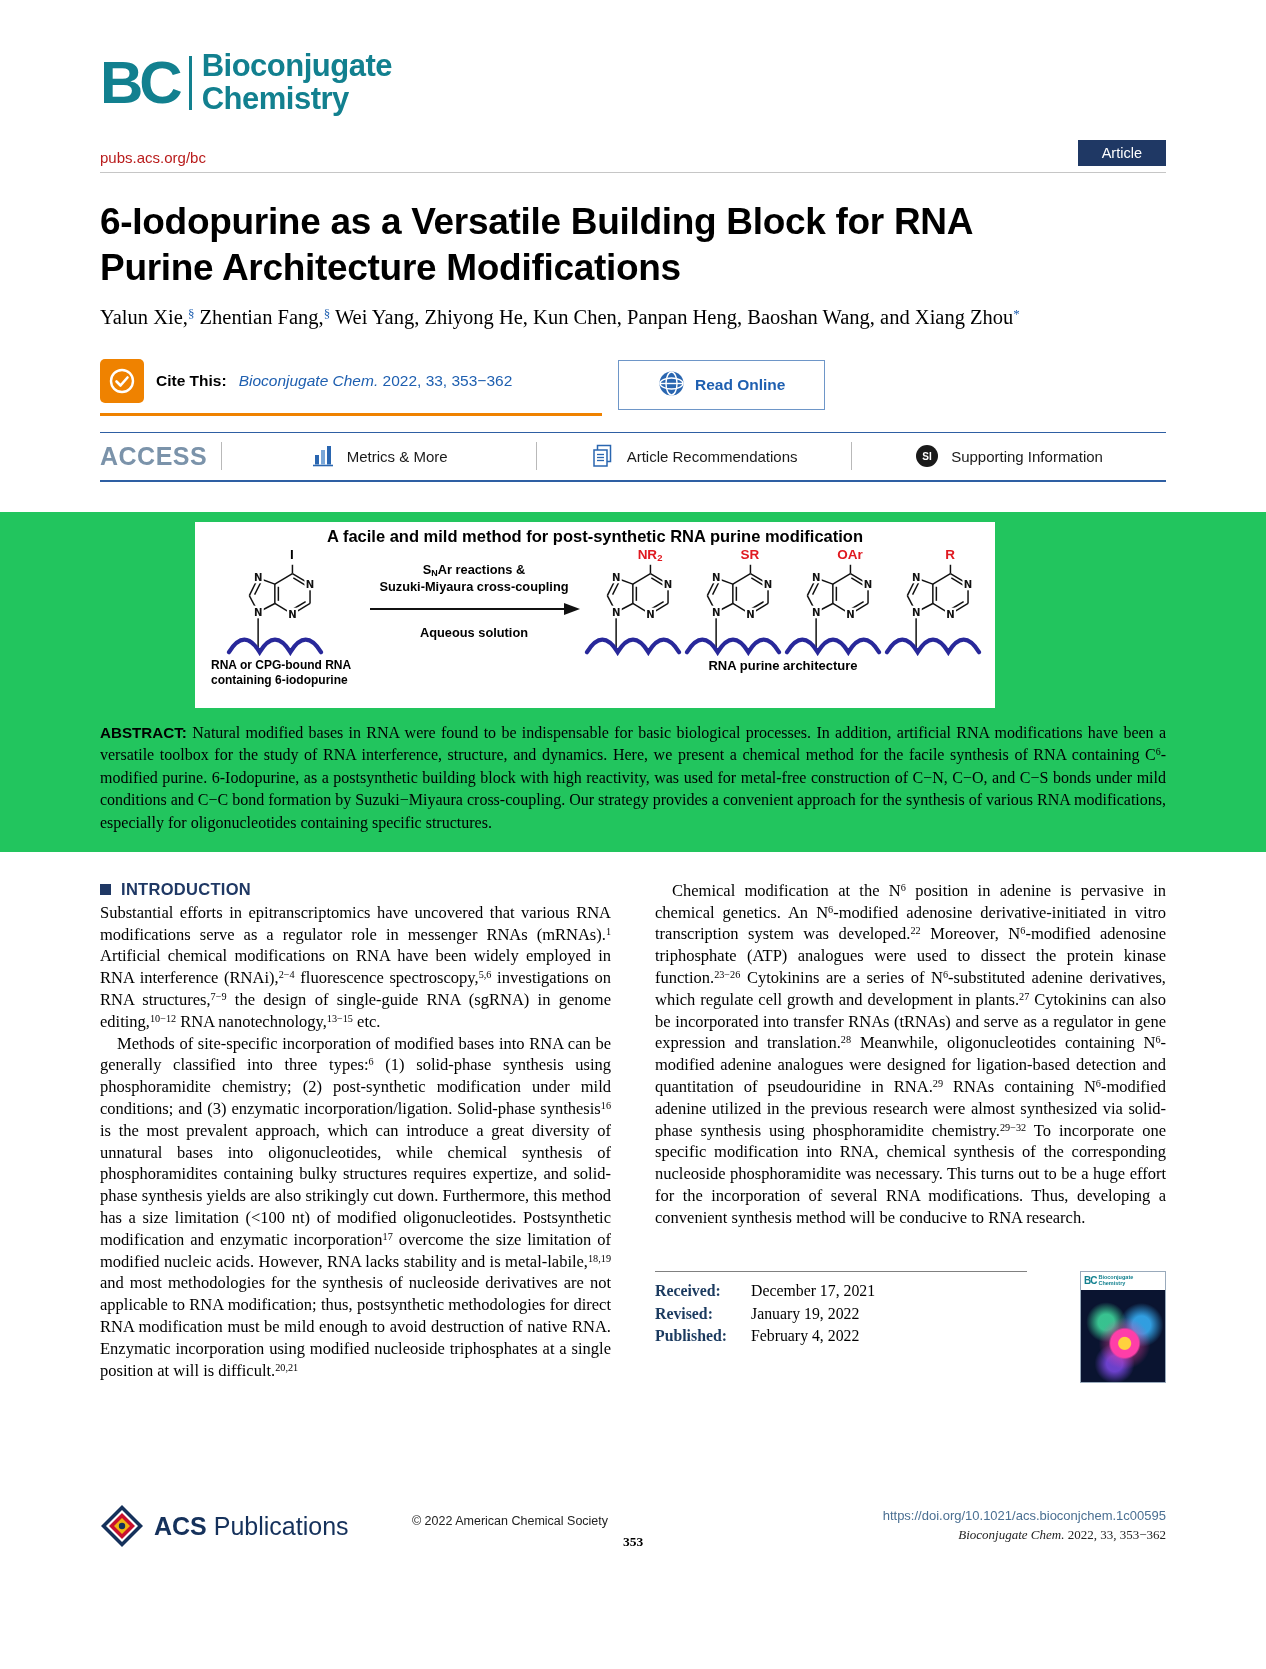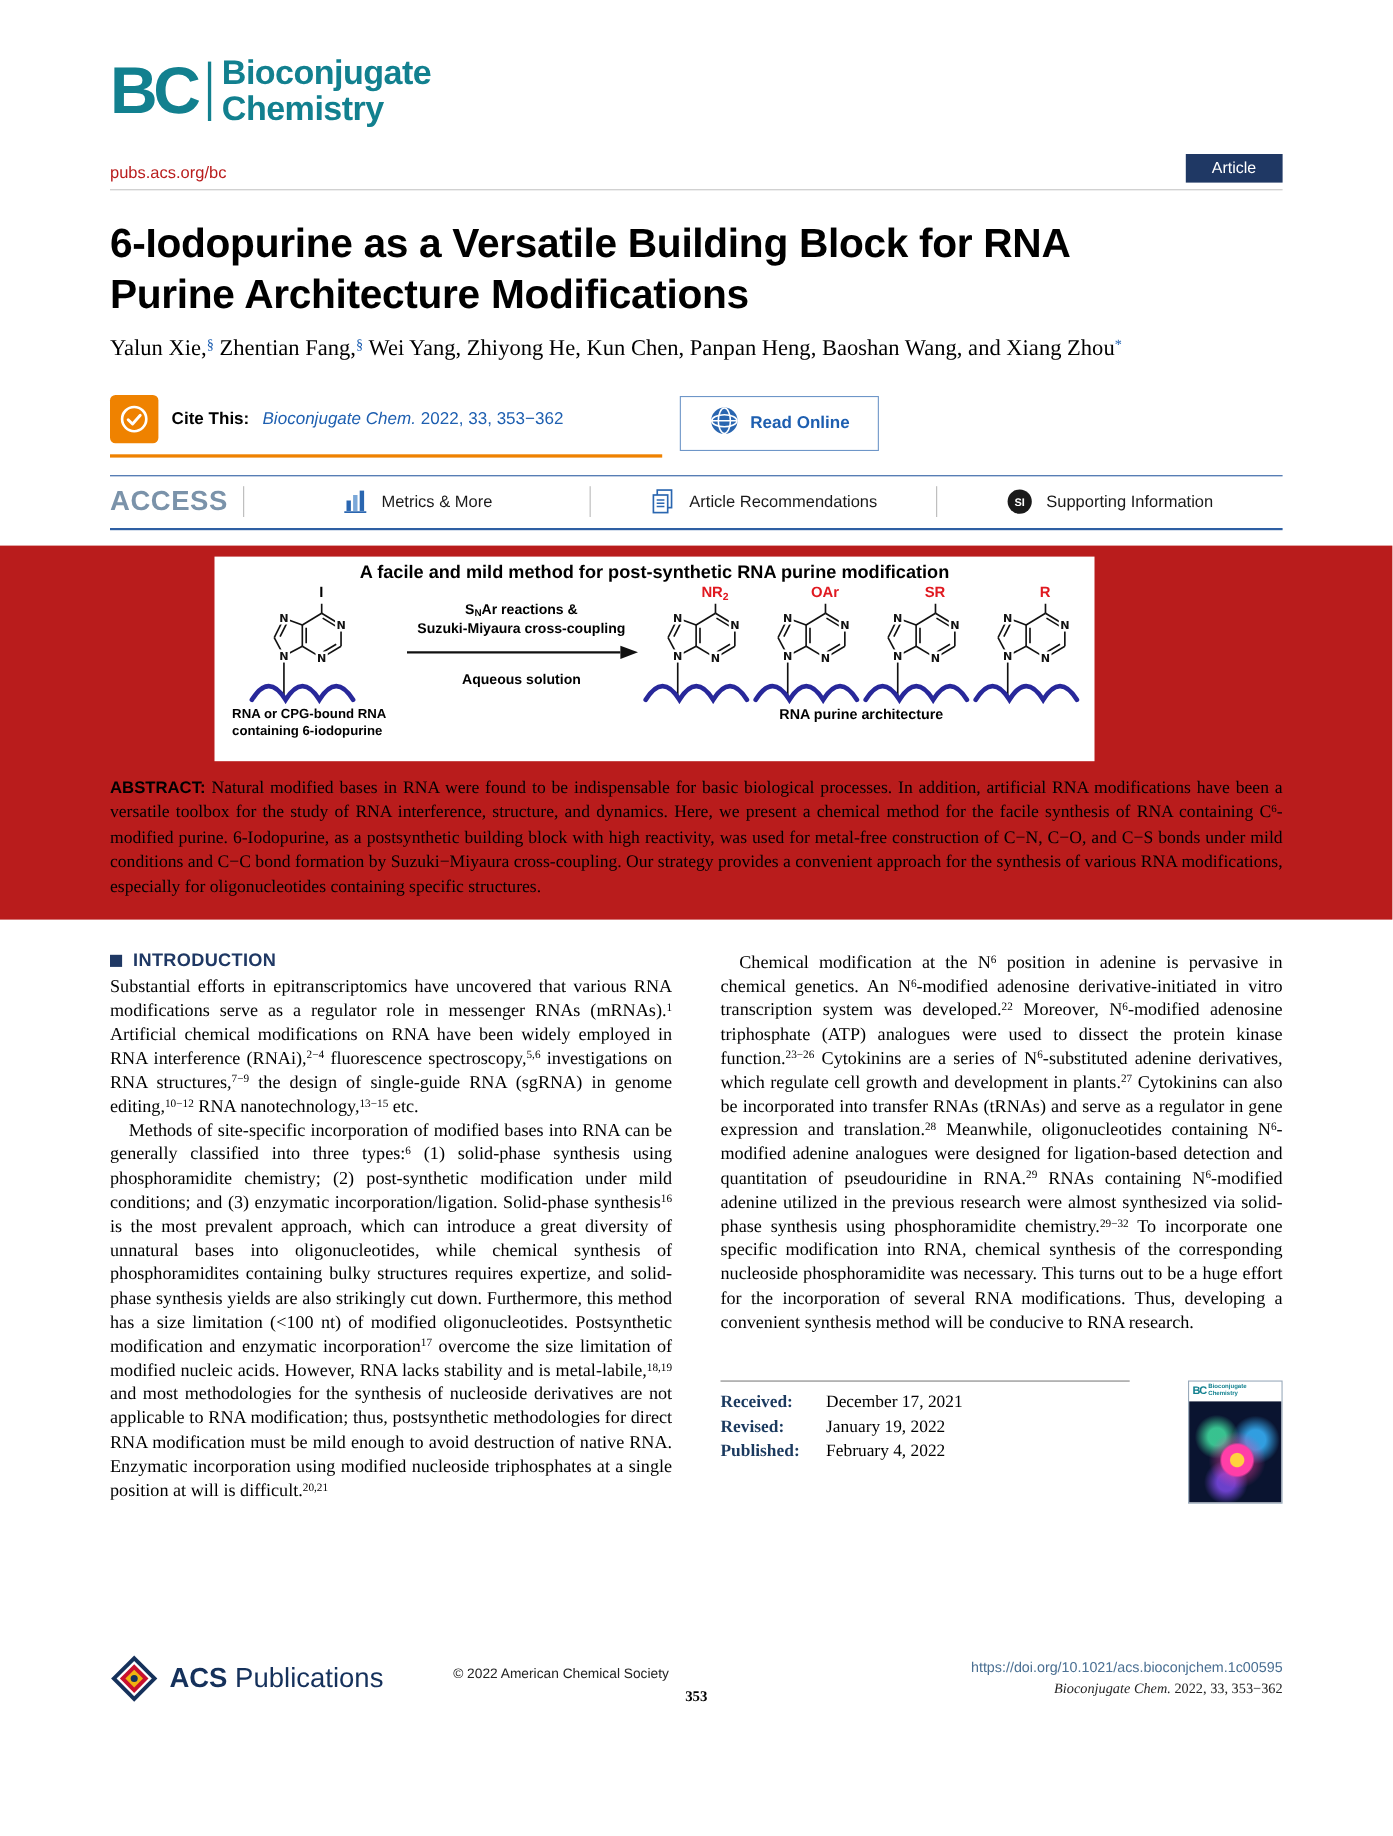--- a/index.html
+++ b/index.html
@@ -25,30 +25,30 @@
 
   sup{font-size:.62em;vertical-align:baseline;position:relative;top:-.5em;line-height:0}
   sub{font-size:.7em;vertical-align:baseline;position:relative;top:.25em;line-height:0}
 
   
   .cite-row{display:flex;margin:4px 100px 0;gap:16px}
   .cite-box{display:flex;align-items:center;gap:12px;border-bottom:3px solid #ef8200;padding:4px 14px 10px 0;width:502px}
   .cite-icon{width:44px;height:44px;border-radius:5px;background:#ef8200;display:flex;align-items:center;justify-content:center;flex:none}
   .cite-label{font-family:"Liberation Sans",sans-serif;font-weight:700;font-size:15.5px;white-space:nowrap}
   .cite-ref{font-family:"Liberation Sans",sans-serif;font-size:15.5px;color:#1e5fb0;white-space:nowrap}
-  .readonline{display:flex;align-items:center;gap:10px;border:1.5px solid #6e96c8;padding:0 26px;font-family:"Liberation Sans",sans-serif;font-weight:700;font-size:15.5px;color:#1e5fb0;height:50px;align-self:center}
+  .readonline{display:flex;align-items:center;gap:10px;border:1.5px solid #6e96c8;padding:0 39px;font-family:"Liberation Sans",sans-serif;font-weight:700;font-size:15.5px;color:#1e5fb0;height:50px;align-self:center}
 
   
   .access-bar{display:flex;align-items:center;margin:16px 100px 0;border-top:1.5px solid #2e5fa3;border-bottom:2px solid #2e5fa3;padding:9px 0}
   .access-word{font-family:"Liberation Sans",sans-serif;font-size:25px;font-weight:700;color:#7b93aa;letter-spacing:.5px;padding-right:14px}
   .vdiv{width:1px;height:28px;background:#b9b9b9;flex:none}
   .access-item{flex:1;display:flex;align-items:center;justify-content:center;gap:12px;font-family:"Liberation Sans",sans-serif;font-size:15px;color:#1a1a1a;cursor:pointer}
 
   
-  .ga-band{background:#b91c1c;margin-top:14px;padding:10px 0 18px}
+  .ga-band{background:#22c55e;margin-top:30px;padding:10px 0 18px}
   .ga-box{background:#fff;width:800px;height:186px;margin-left:195px;position:relative;font-family:"Liberation Sans",sans-serif}
   .ga-title{position:absolute;top:5px;left:0;right:0;text-align:center;font-weight:700;font-size:16.5px;color:#000}
   .ga-reactant{position:absolute;left:16px;top:30px;width:162px}
   .ga-reactant .mol{margin-left:14px}
   .rlabel{margin-top:0;font-weight:700;font-size:12px;line-height:1.25}
   .ga-arrow{position:absolute;left:168px;top:40px;width:222px;text-align:center}
   .atext{font-weight:700;font-size:12.8px;line-height:1.3}
   .arrow-svg{margin:7px 0 5px}
   .ga-products{position:absolute;left:382px;top:30px;width:412px}
   .prow{display:flex;justify-content:center}
@@ -244,30 +244,30 @@
           <div class="mol">
             <span class="sub-label red">NR<sub>2</sub></span>
             <svg class="purine-svg" viewBox="0 0 86 100">
                 <use href="#purine"></use>
               </svg>
             <svg class="wave-svg" viewBox="0 0 104 24">
                 <use href="#wave"></use>
               </svg>
           </div>
           <div class="mol">
-            <span class="sub-label red">OAr</span>
+            <span class="sub-label red">SR</span>
             <svg class="purine-svg" viewBox="0 0 86 100">
                 <use href="#purine"></use>
               </svg>
             <svg class="wave-svg" viewBox="0 0 104 24">
                 <use href="#wave"></use>
               </svg>
           </div>
           <div class="mol">
-            <span class="sub-label red">SR</span>
+            <span class="sub-label red">OAr</span>
             <svg class="purine-svg" viewBox="0 0 86 100">
                 <use href="#purine"></use>
               </svg>
             <svg class="wave-svg" viewBox="0 0 104 24">
                 <use href="#wave"></use>
               </svg>
           </div>
           <div class="mol">
             <span class="sub-label red">R</span>
             <svg class="purine-svg" viewBox="0 0 86 100">

